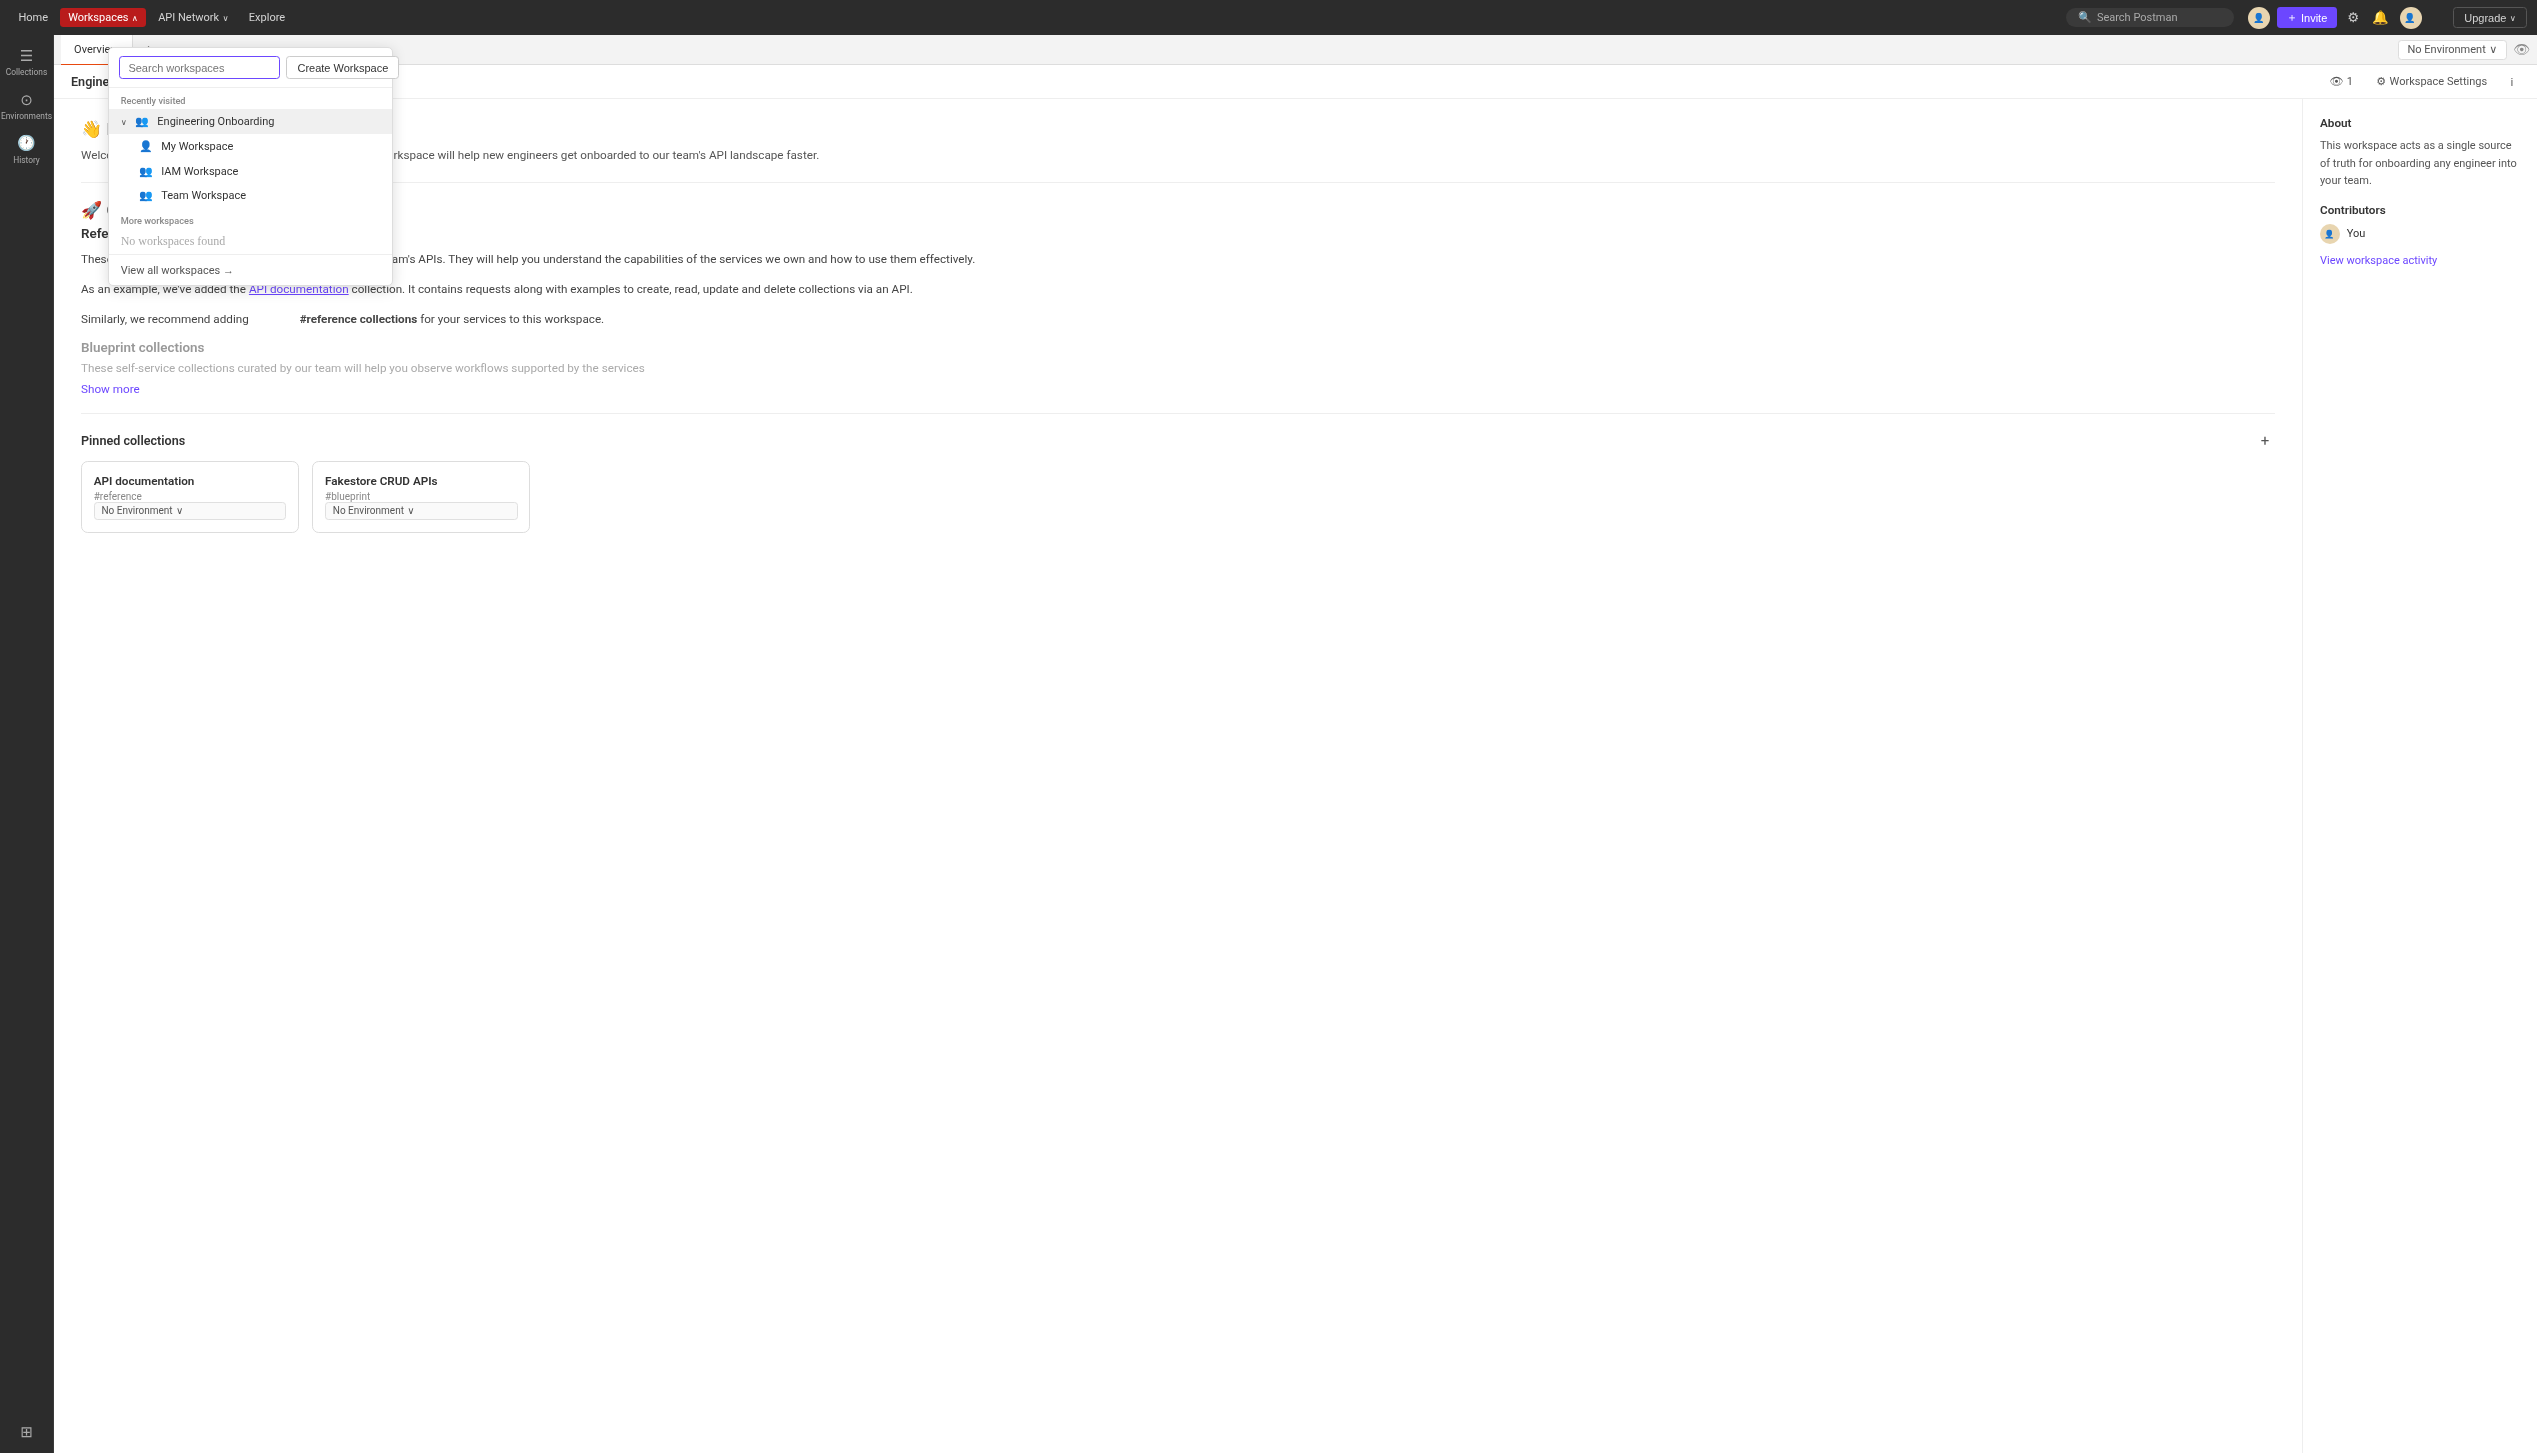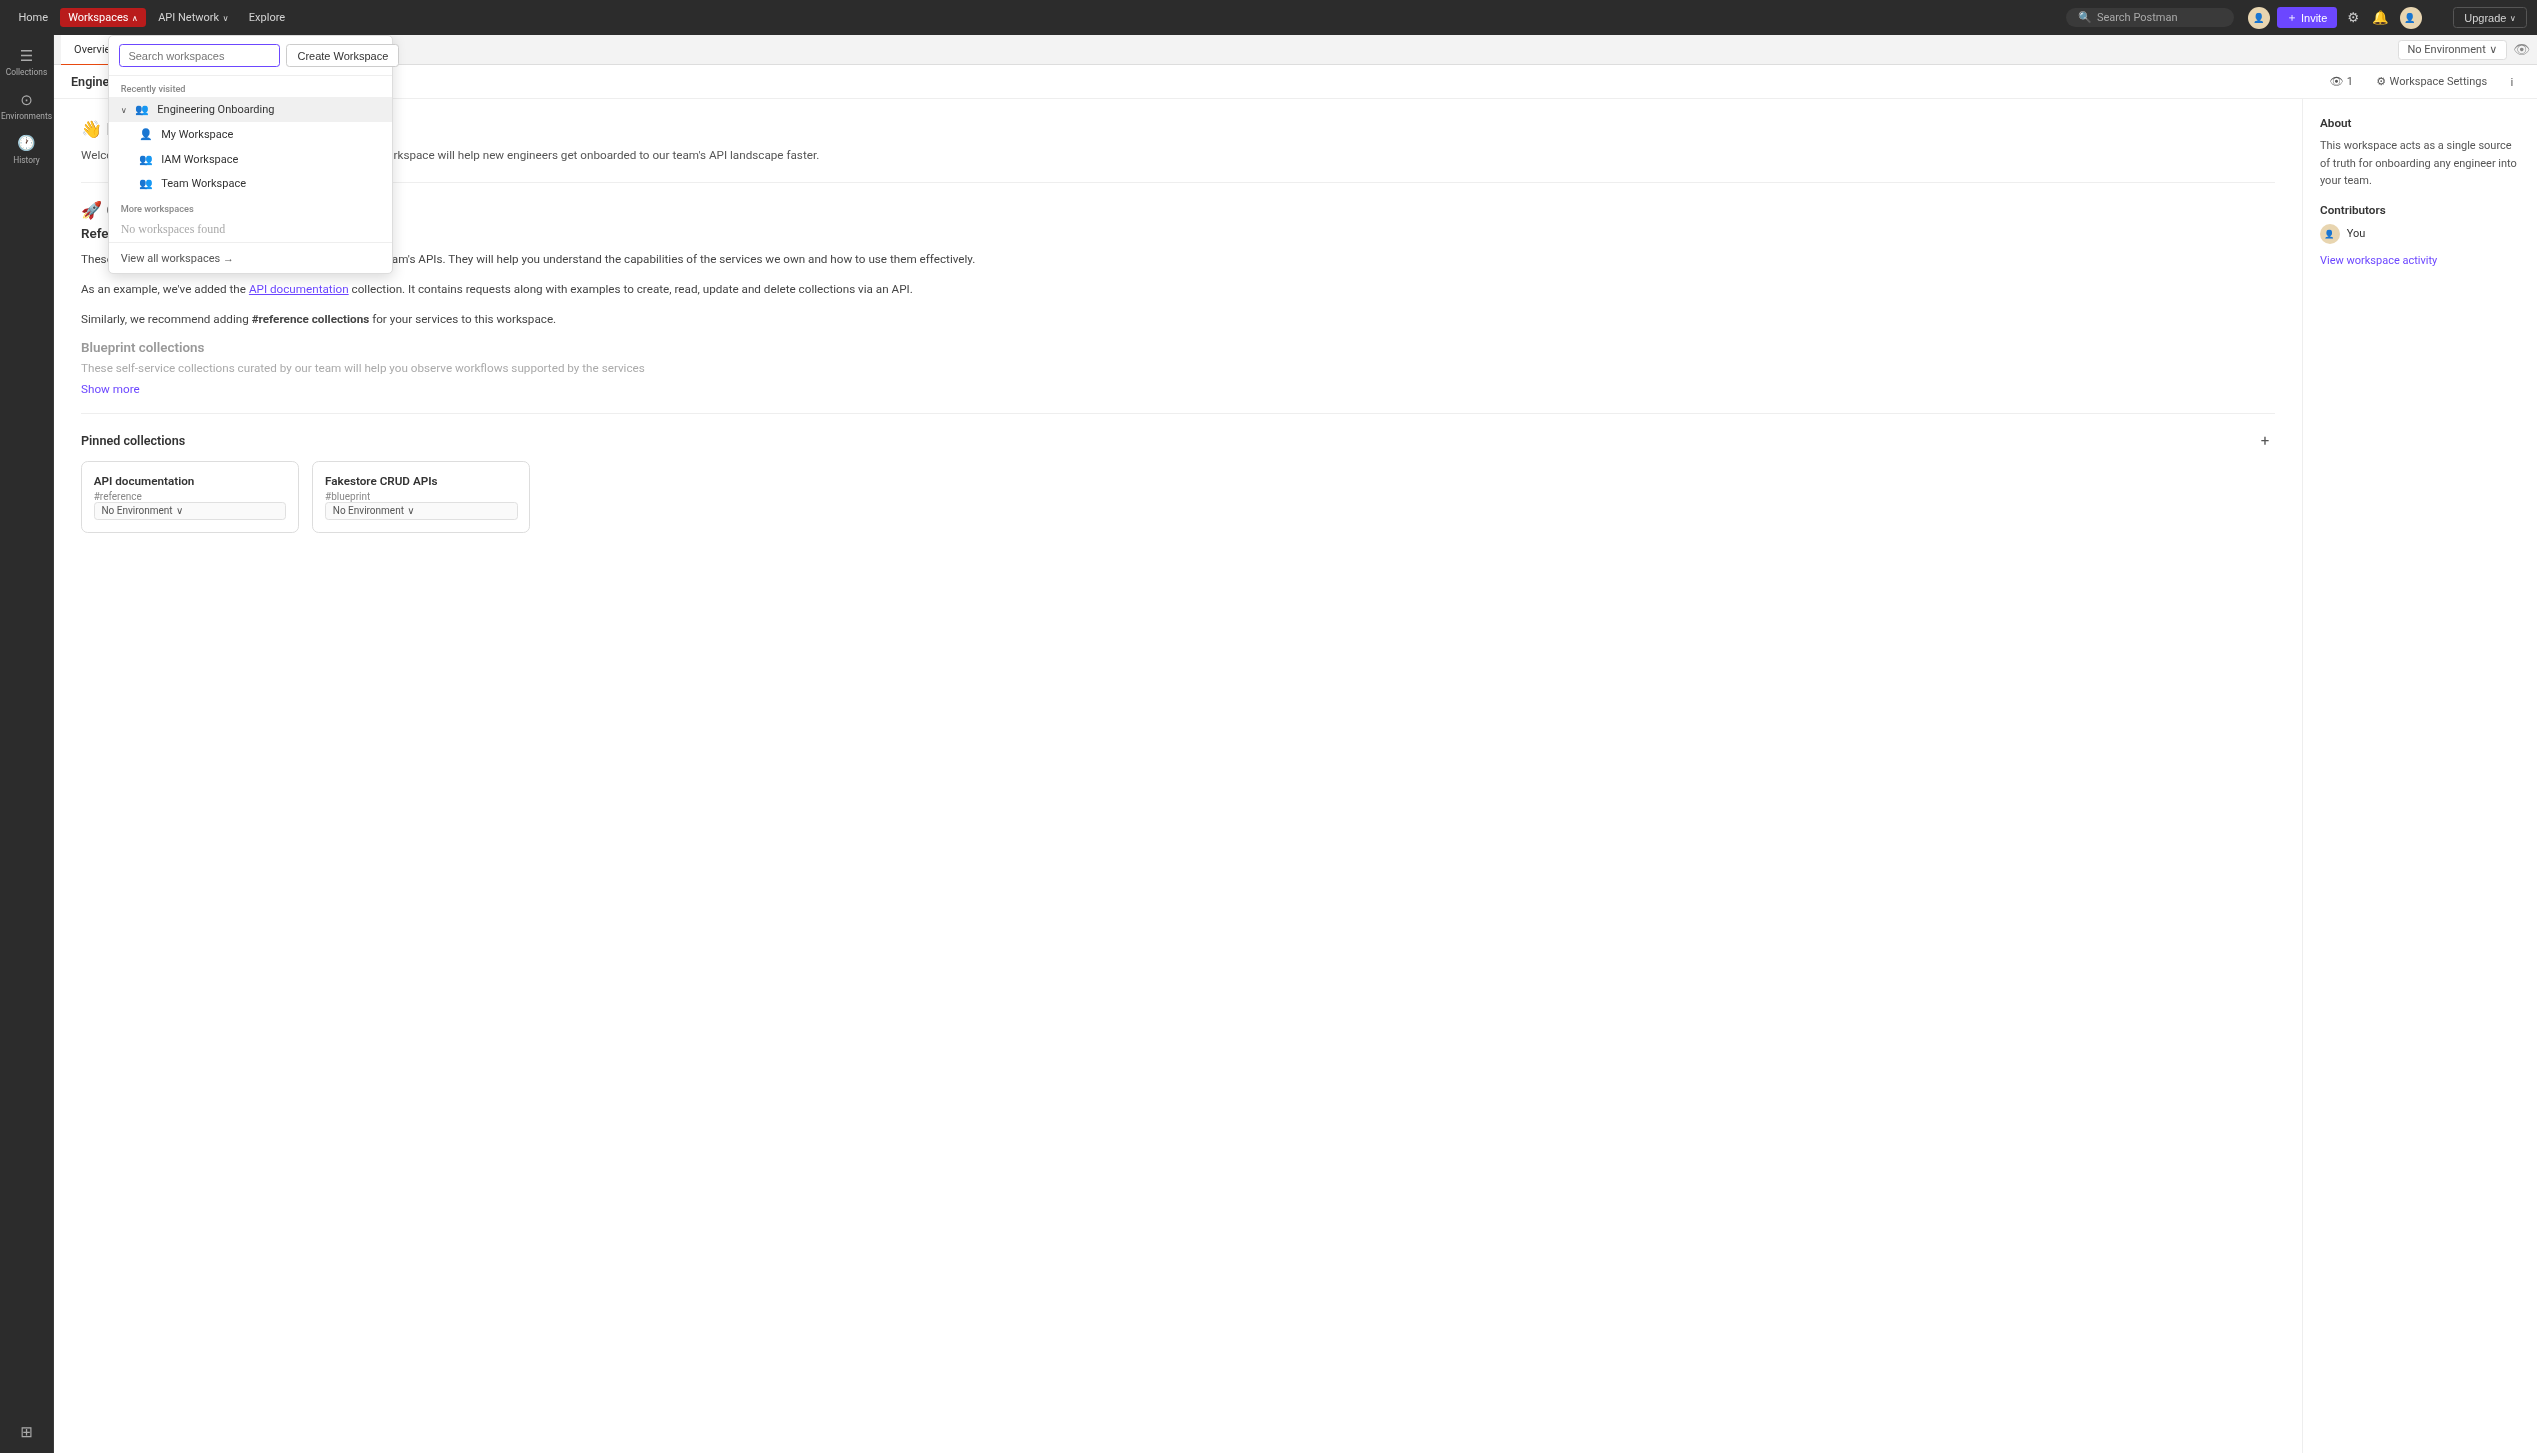--- a/index.html
+++ b/index.html
@@ -61,21 +61,21 @@
     
     .main-content { display: flex; flex: 1; overflow: hidden; }
     .center-content { flex: 1; padding: 20px 27px; overflow-y: auto; }
     .right-panel { width: 235px; padding: 17px; border-left: 0.8px solid #eee; flex-shrink: 0; }
 
     
     .dropdown-overlay {
       position: absolute; top: 0; left: 0; right: 0; bottom: 0; z-index: 50; pointer-events: none;
     }
     .workspace-dropdown {
-      position: absolute; top: 0; left: 54px; width: 285px; background: #fff; border: 0.8px solid #ddd; border-radius: 5px; box-shadow: 0 3.4px 13.4px rgba(0,0,0,0.15); pointer-events: all; z-index: 200;
+      position: absolute; top: 12px; left: 54px; width: 285px; background: #fff; border: 0.8px solid #ddd; border-radius: 5px; box-shadow: 0 3.4px 13.4px rgba(0,0,0,0.15); pointer-events: all; z-index: 200;
     }
     .dropdown-header { display: flex; align-items: center; gap: 6.7px; padding: 8.4px 10px; border-bottom: 0.8px solid #eee; }
     .search-workspaces-input {
       flex: 1; border: 0.8px solid #6c47ff; border-radius: 3.4px; padding: 4.2px 8.4px; font-size: 11px; outline: none; color: #333;
     }
     .create-workspace-btn {
       background: #fff; border: 0.8px solid #ccc; border-radius: 3.4px; padding: 4.2px 10px; font-size: 11px; cursor: pointer; white-space: nowrap; color: #333;
     }
     .dropdown-section-label { padding: 6.7px 11.7px 3.4px; font-size: 9.2px; color: #888; font-weight: 500; }
     .dropdown-item {
@@ -87,21 +87,21 @@
     .dropdown-footer { padding: 8.4px 11.7px; border-top: 0.8px solid #eee; }
     .view-all-link { font-size: 11px; color: #555; cursor: pointer; text-decoration: none; }
 
     
     .section-title { font-size: 17px; font-weight: 600; margin-bottom: 6.7px; display: flex; align-items: center; gap: 6.7px; }
     .intro-text { color: #555; font-size: 11.7px; line-height: 1.6; margin-bottom: 13.4px; }
     .divider { border: none; border-top: 0.8px solid #eee; margin: 17px 0; }
     .subsection-title { font-size: 13.4px; font-weight: 600; margin-bottom: 8.4px; }
     .body-text { color: #444; font-size: 11.7px; line-height: 1.7; margin-bottom: 10px; }
     .link-text { color: #6c47ff; text-decoration: underline; cursor: pointer; }
-    .bold-text { font-weight: 700; }
+    .bold-text { font-weight: 700; margin-left: 48px; }
     .faded-title { font-size: 13.4px; font-weight: 600; color: #999; margin-bottom: 6.7px; }
     .faded-text { color: #aaa; font-size: 11.7px; }
     .show-more { color: #6c47ff; cursor: pointer; font-size: 11.7px; margin-top: 6.7px; }
 
     
     .pinned-header { display: flex; align-items: center; justify-content: space-between; margin-bottom: 10px; }
     .pinned-title { font-size: 12.6px; font-weight: 600; }
     .add-pin-btn { color: #555; cursor: pointer; font-size: 15px; width: 20px; height: 20px; display: flex; align-items: center; justify-content: center; border-radius: 50%; }
     .pinned-cards { display: flex; gap: 13.4px; }
     .pinned-card { flex: 1; border: 0.8px solid #ddd; border-radius: 6.7px; padding: 11.7px; max-width: 218px; }

